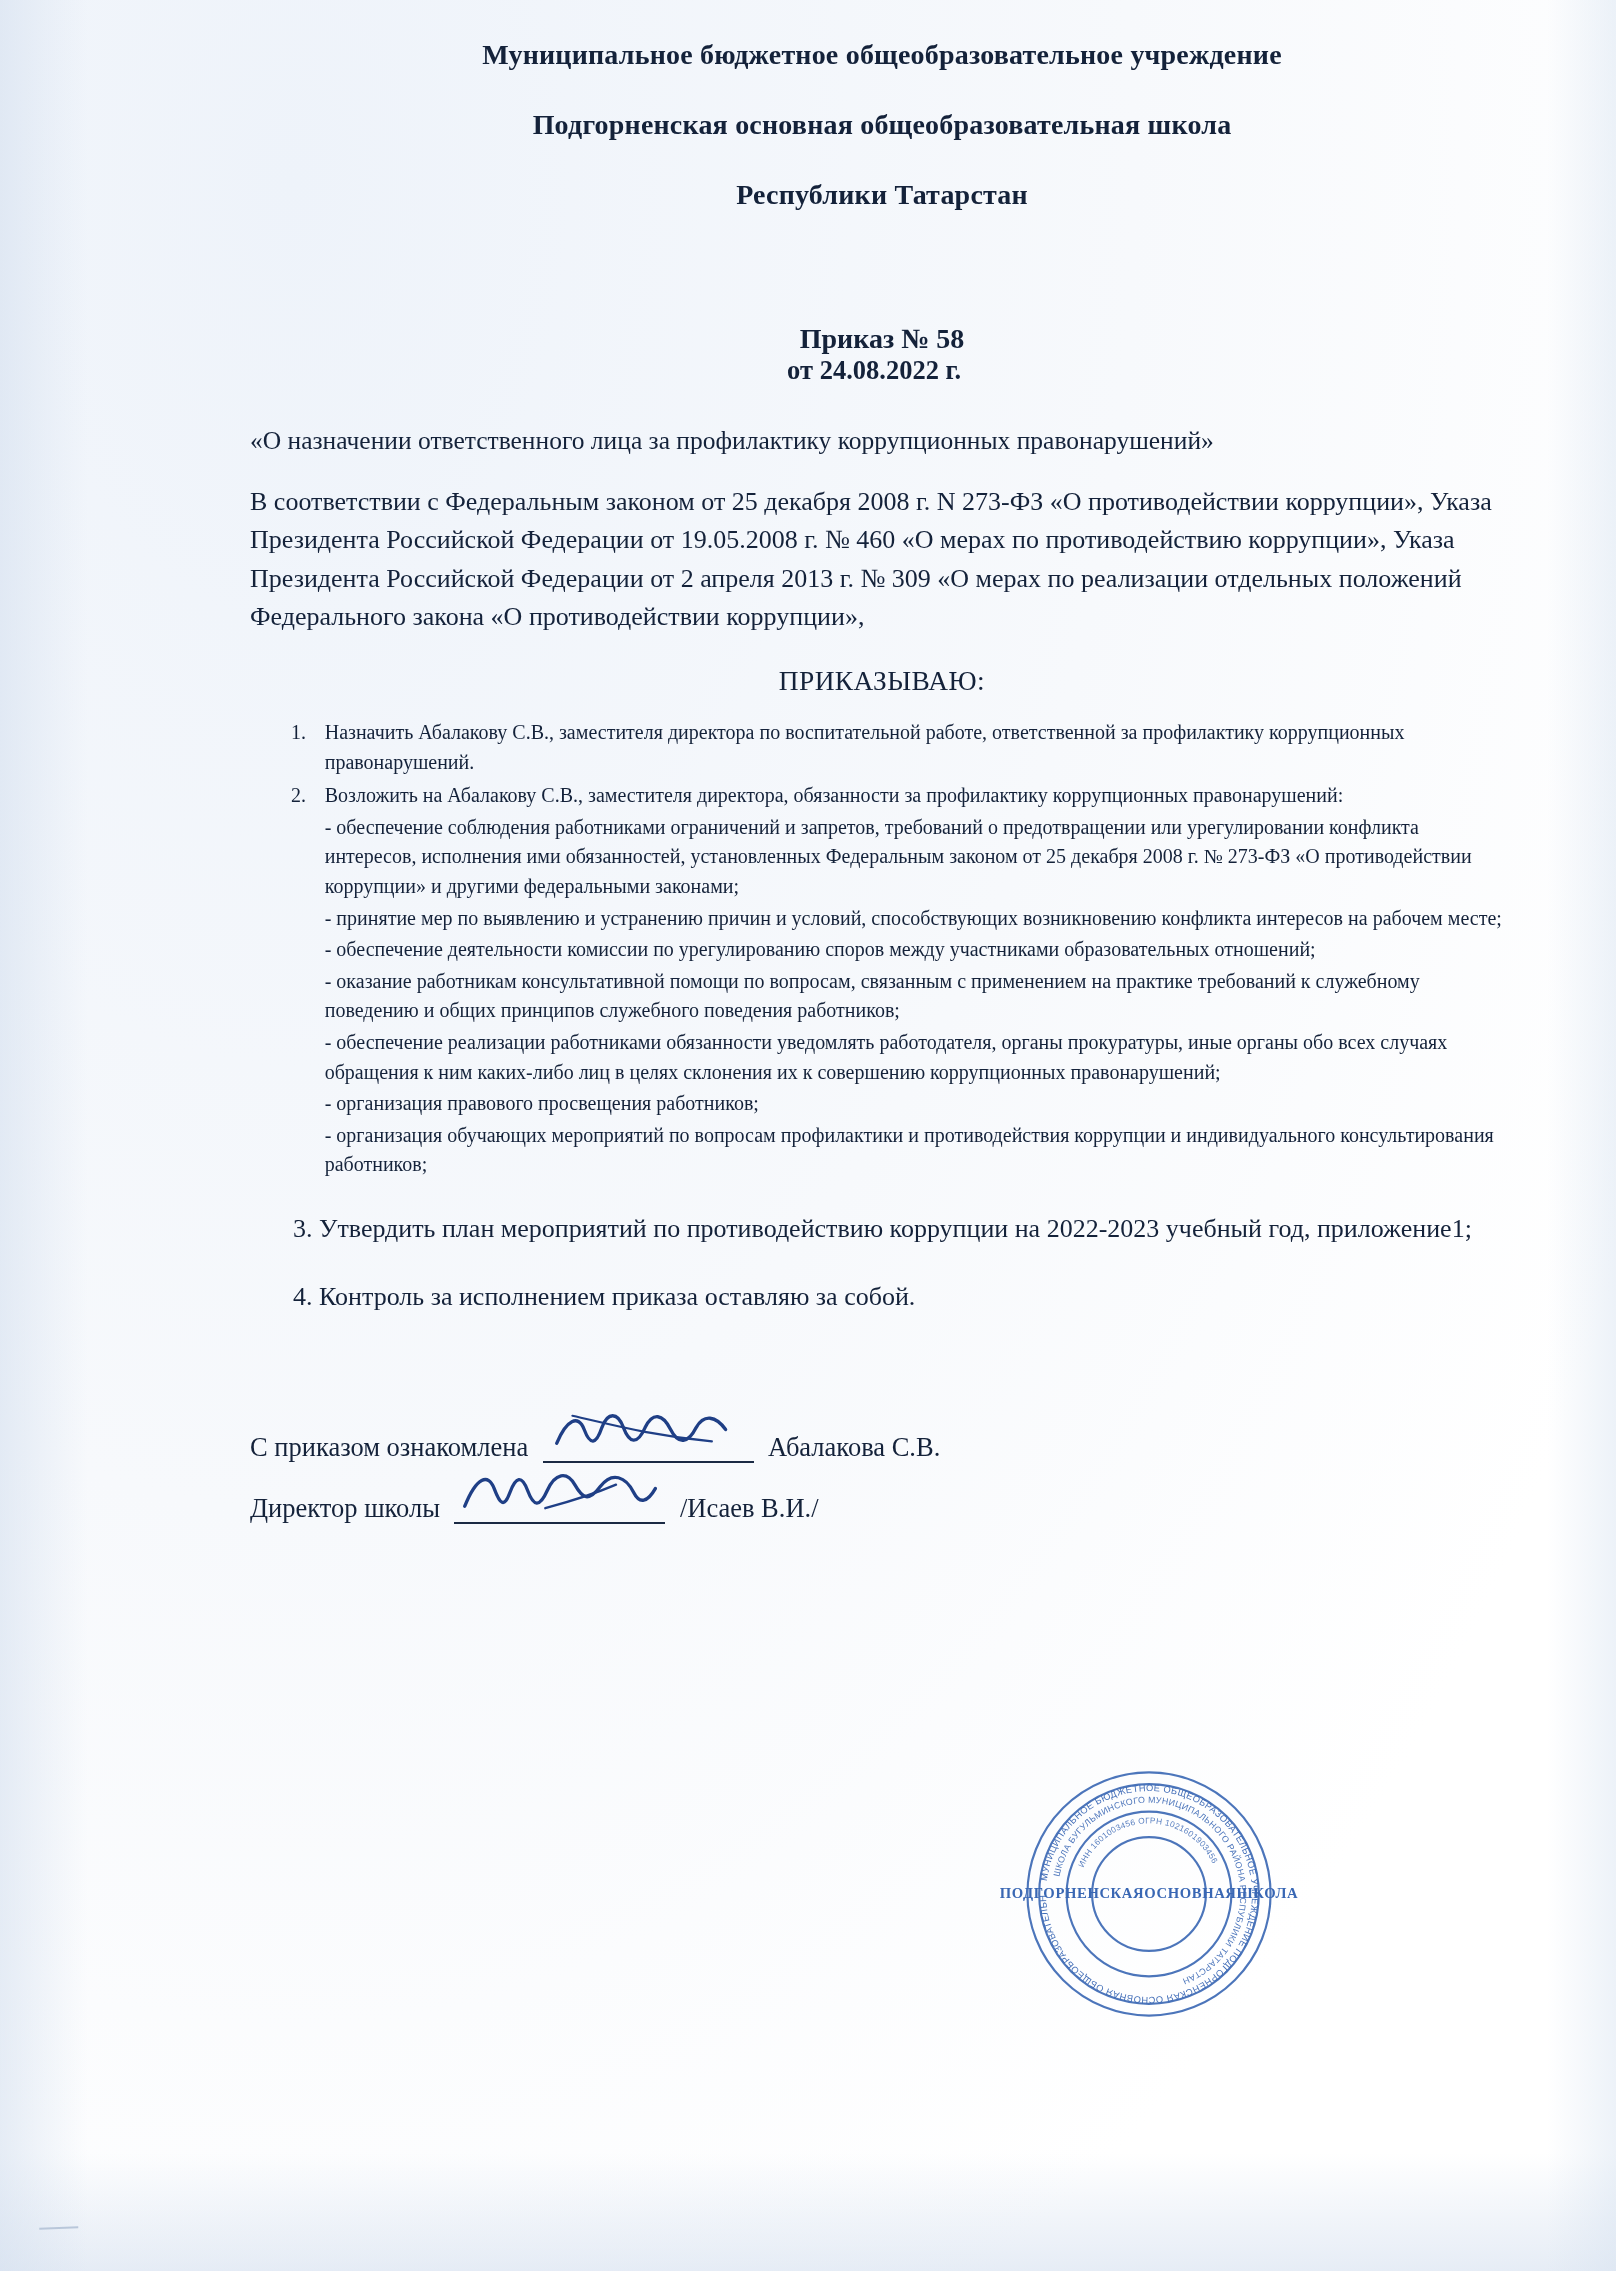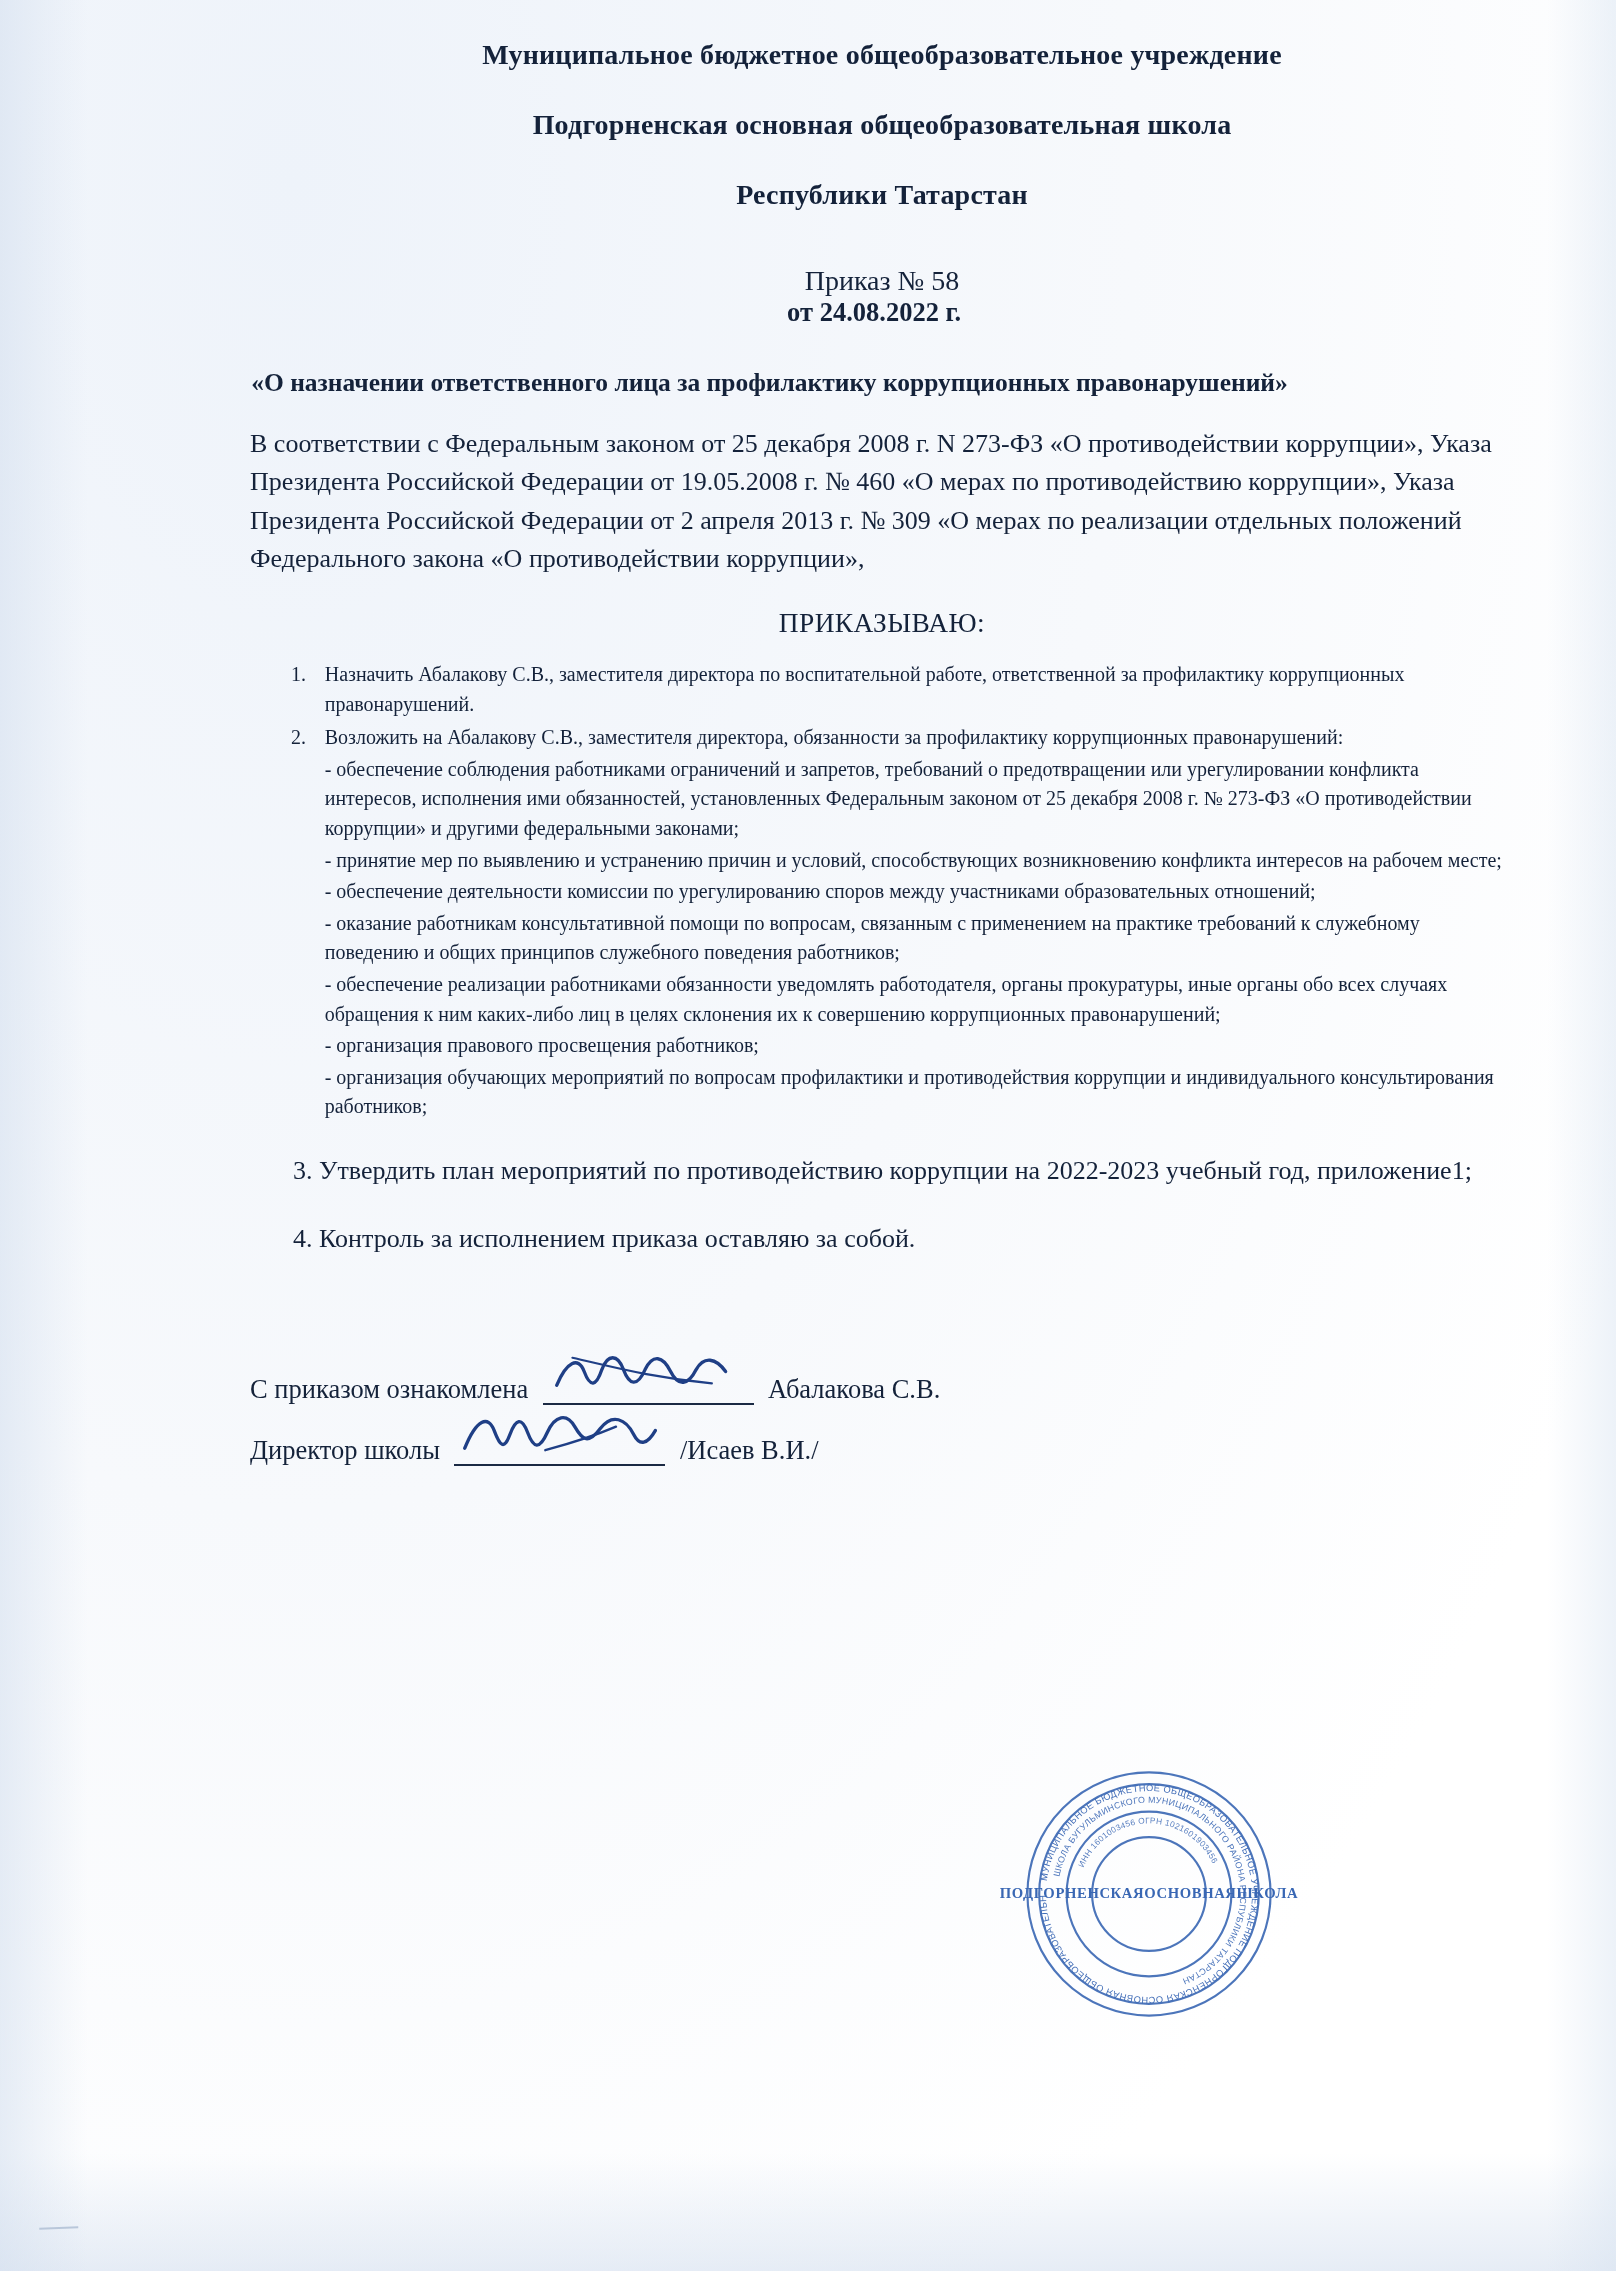--- a/index.html
+++ b/index.html
@@ -45,37 +45,36 @@
     font-size: 28px;
     letter-spacing: 0.2px;
   }
   .h-line-1 { margin-top: 39px; }
   .h-line-2 { margin-top: 38px; }
   .h-line-3 { margin-top: 38px; }
   .h-line-4 { margin-top: 38px; }
 
   .order-no {
     text-align: center;
-    font-weight: normal;
+    font-weight: bold;
     font-size: 28px;
-    margin-top: 54px;
+    margin-top: 112px;
   }
   .order-date {
     text-align: center;
     font-weight: bold;
     font-size: 26.5px;
     padding-right: 15.7px;
   }
   .doc-title {
-    font-weight: bold;
+    font-weight: normal;
     font-size: 25.5px;
     line-height: 1.42;
     margin-top: 37px;
     width: 1039px;
-    text-align: center;
   }
   .para {
     font-size: 26px;
     line-height: 1.48;
     margin-top: 23.5px;
     text-align: left;
   }
   .center-caps {
     text-align: center;
     font-size: 27.4px;

